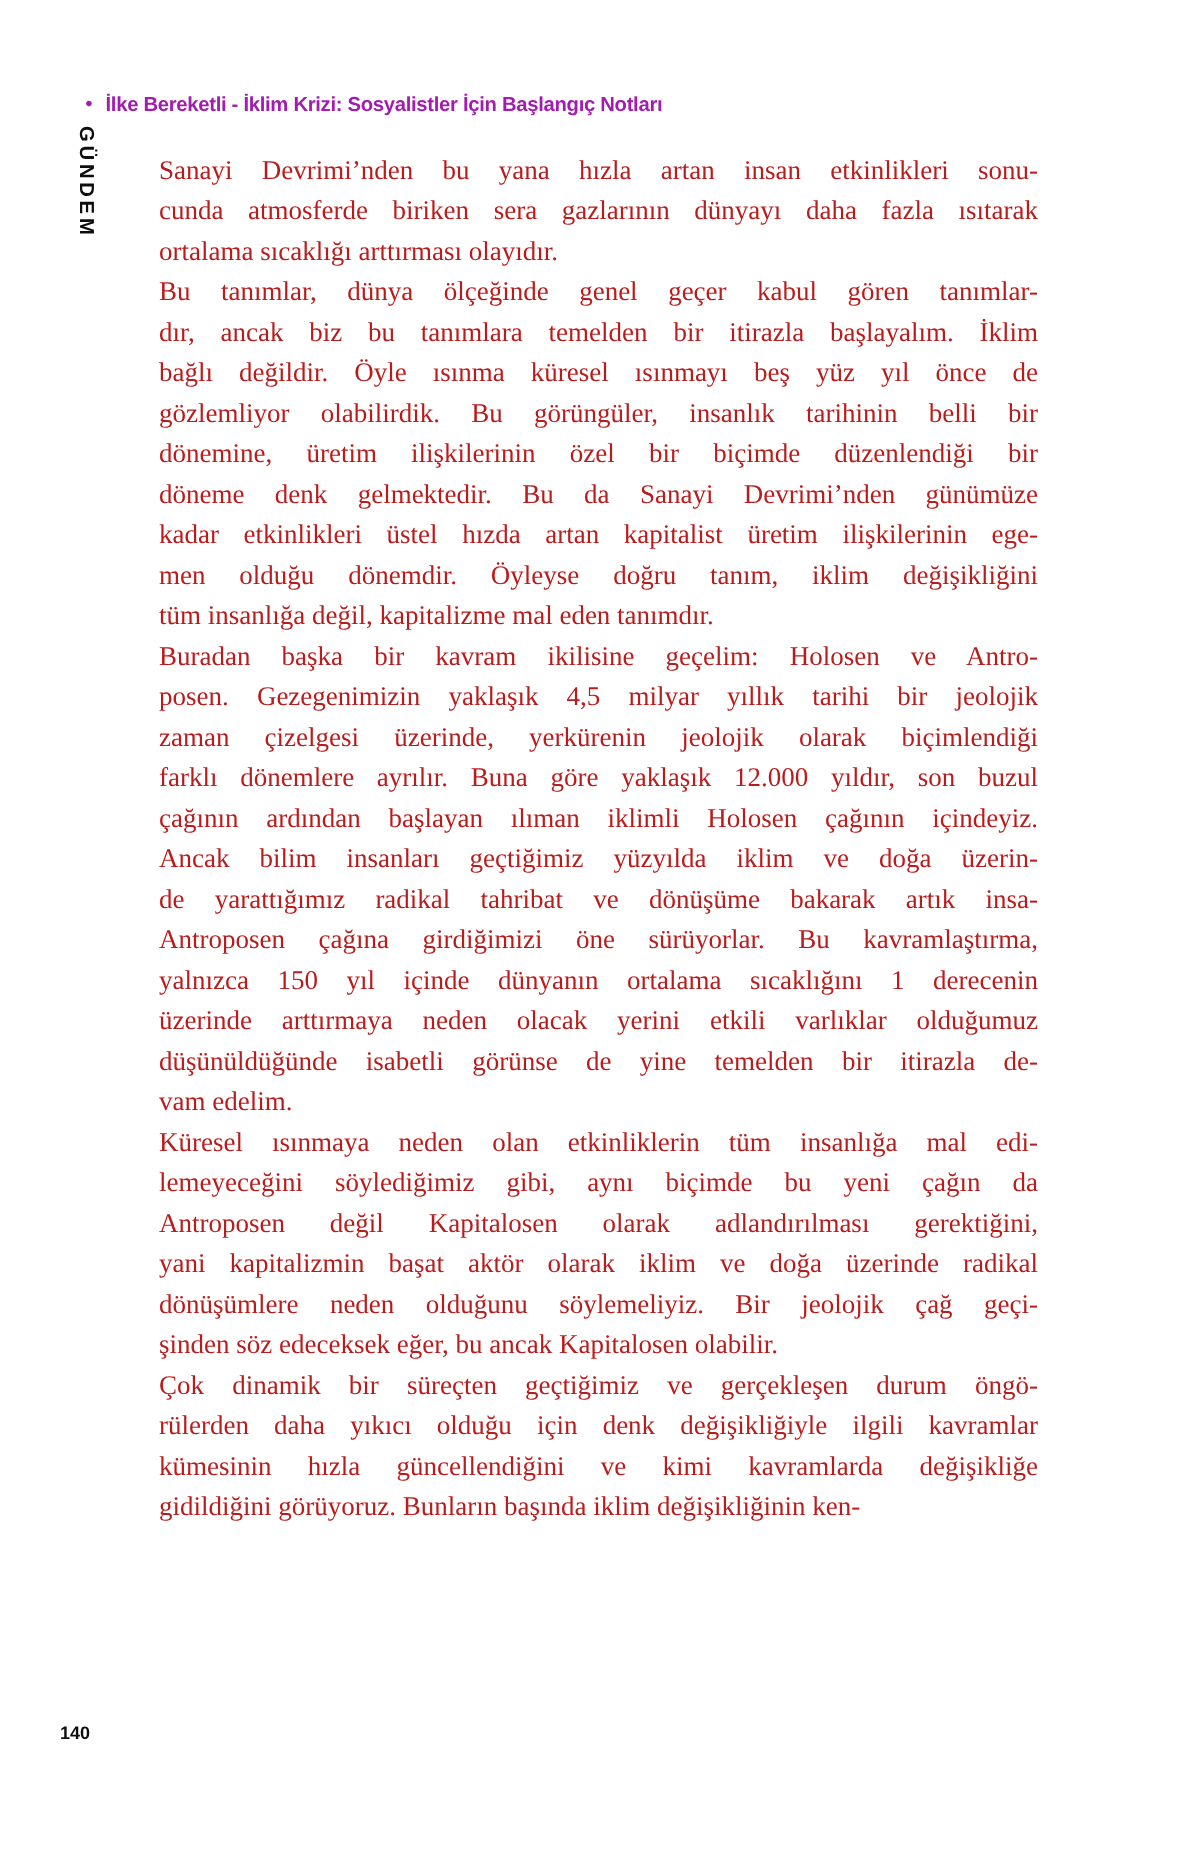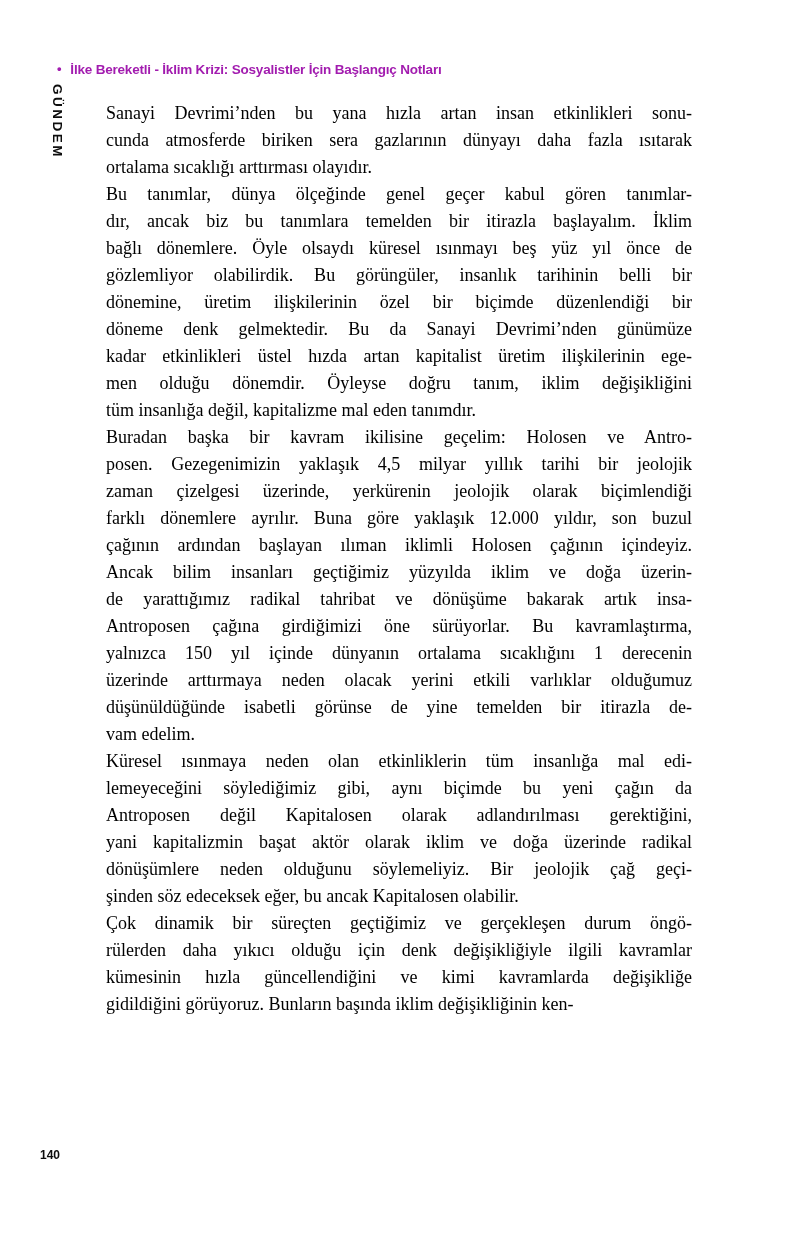--- a/index.html
+++ b/index.html
@@ -50,21 +50,21 @@
     color: #0d0d0d;
   }
   
   .body-text {
     position: absolute;
     left: 106px;
     top: 100px;
     width: 586px;
     font-size: 18px;
     line-height: 27px;
-    color: #000000;
+    color: #b91c1c;
   }
   .para + .para { margin-top: 0; }
   .line {
     text-align: justify;
     text-align-last: justify;
   }
   .line.last {
     text-align-last: left;
   }
   
@@ -92,21 +92,21 @@
 
   <div class="body-text">
       <div class="para">
         <div class="line">Sanayi Devrimi’nden bu yana hızla artan insan etkinlikleri sonu-</div>
         <div class="line">cunda atmosferde biriken sera gazlarının dünyayı daha fazla ısıtarak</div>
         <div class="line last">ortalama sıcaklığı arttırması olayıdır.</div>
       </div>
       <div class="para">
         <div class="line">Bu tanımlar, dünya ölçeğinde genel geçer kabul gören tanımlar-</div>
         <div class="line">dır, ancak biz bu tanımlara temelden bir itirazla başlayalım. İklim</div>
-        <div class="line">bağlı dönemlere. Öyle olsaydı küresel ısınmayı beş yüz yıl önce de</div>
+        <div class="line">bağlı değildir. Öyle ısınma küresel ısınmayı beş yüz yıl önce de</div>
         <div class="line">gözlemliyor olabilirdik. Bu görüngüler, insanlık tarihinin belli bir</div>
         <div class="line">dönemine, üretim ilişkilerinin özel bir biçimde düzenlendiği bir</div>
         <div class="line">döneme denk gelmektedir. Bu da Sanayi Devrimi’nden günümüze</div>
         <div class="line">kadar etkinlikleri üstel hızda artan kapitalist üretim ilişkilerinin ege-</div>
         <div class="line">men olduğu dönemdir. Öyleyse doğru tanım, iklim değişikliğini</div>
         <div class="line last">tüm insanlığa değil, kapitalizme mal eden tanımdır.</div>
       </div>
       <div class="para">
         <div class="line">Buradan başka bir kavram ikilisine geçelim: Holosen ve Antro-</div>
         <div class="line">posen. Gezegenimizin yaklaşık 4,5 milyar yıllık tarihi bir jeolojik</div>

